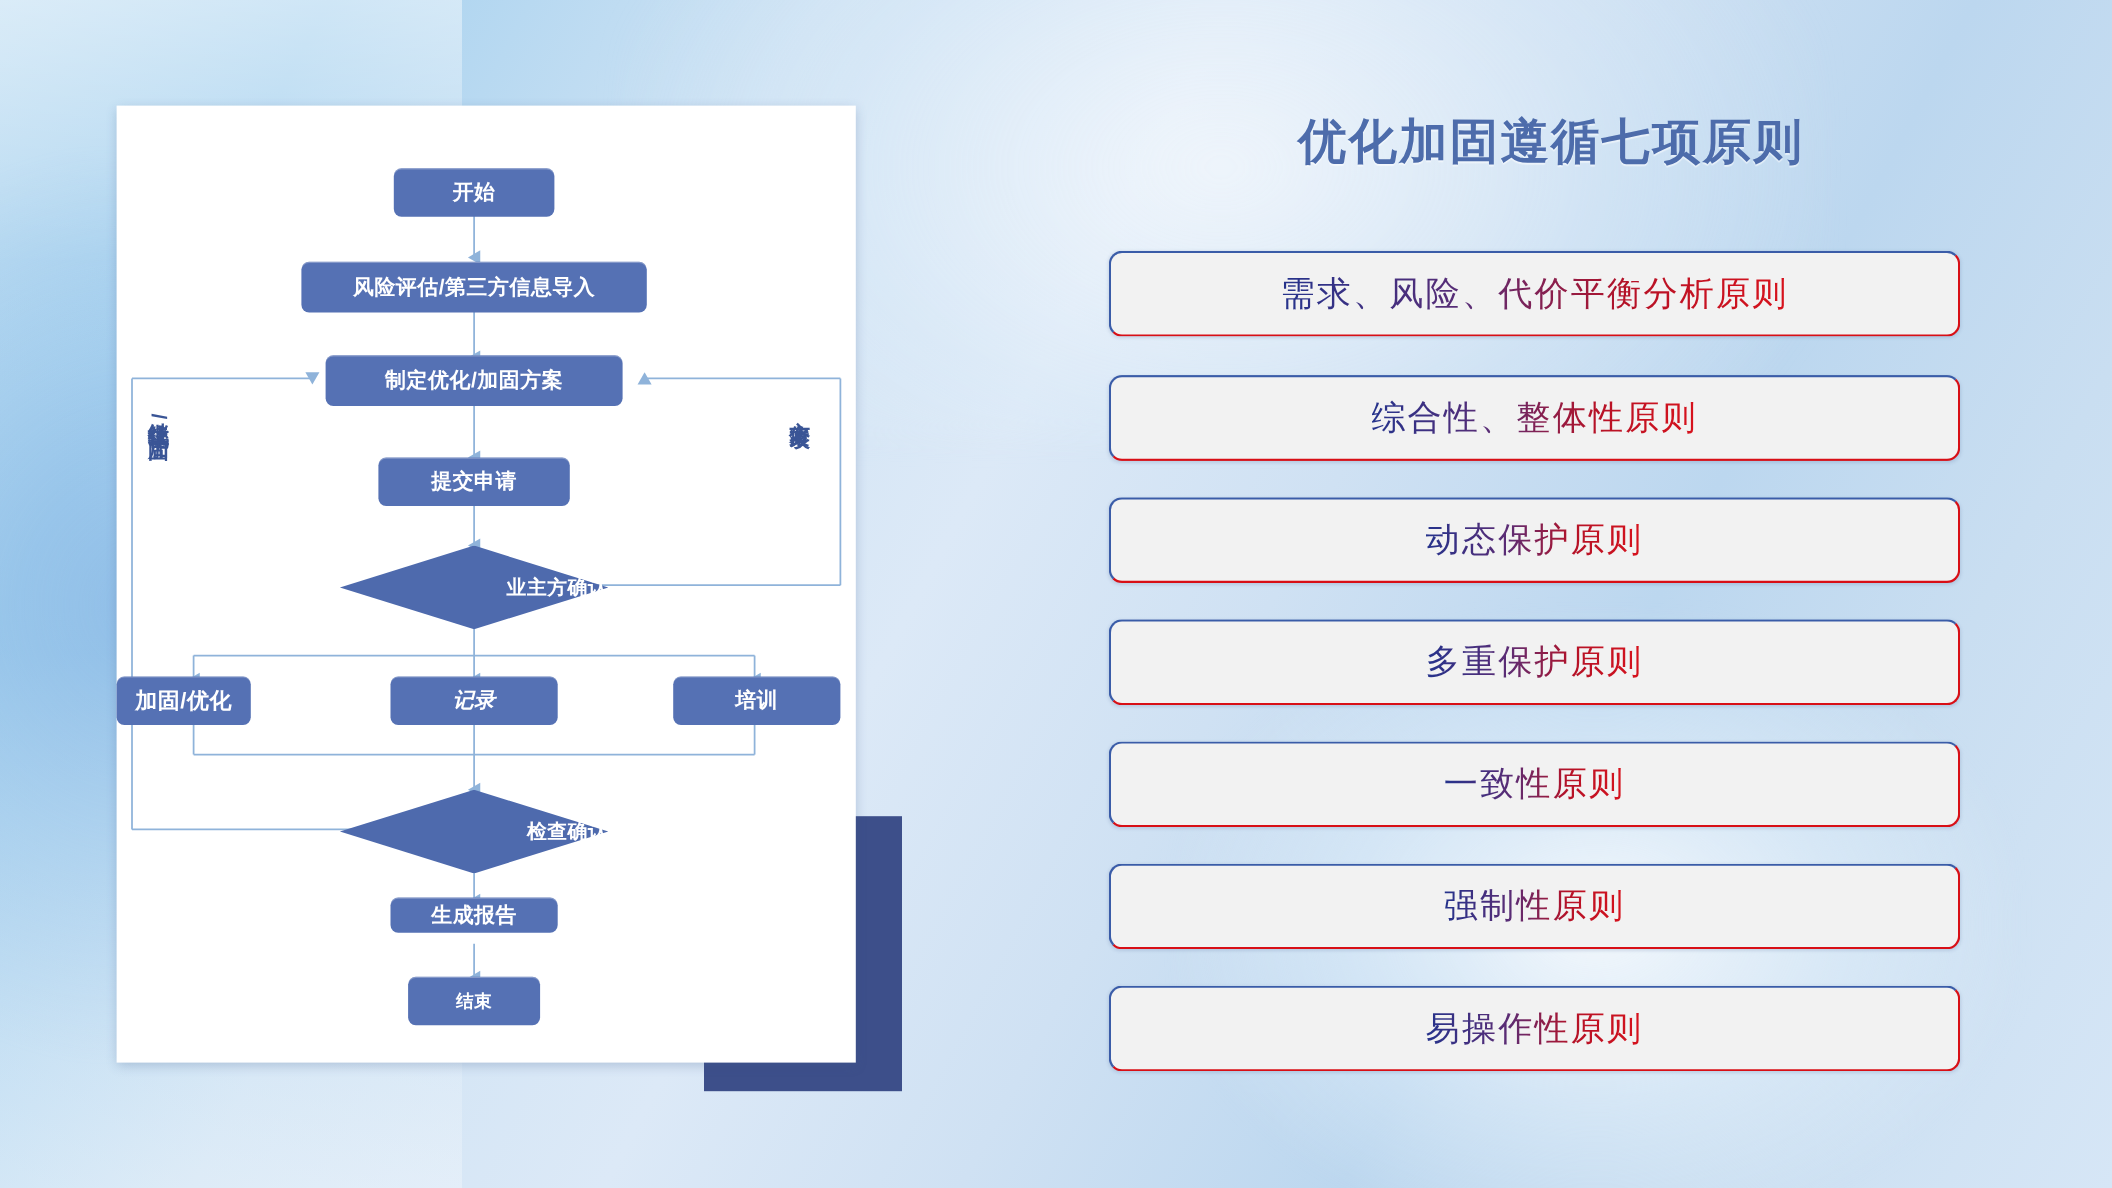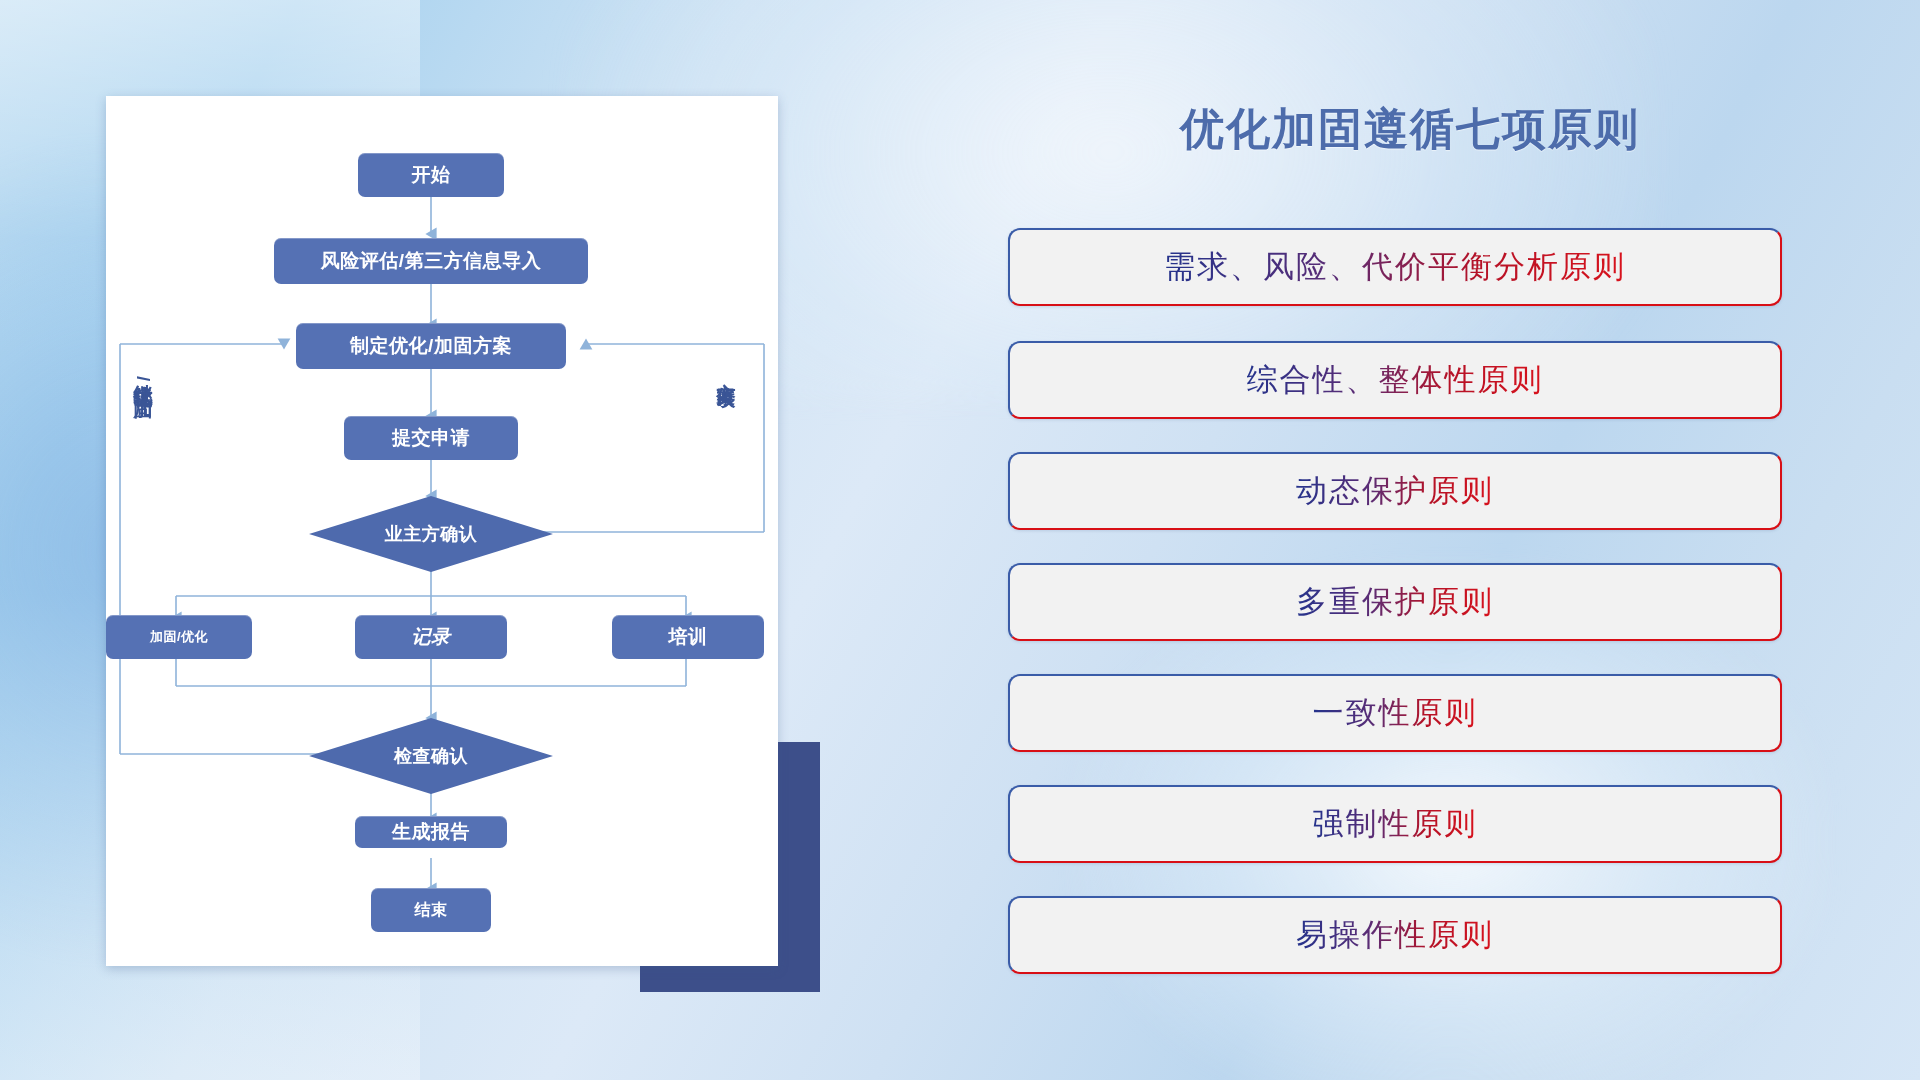--- a/index.html
+++ b/index.html
@@ -96,21 +96,21 @@
     justify-content: center;
     font-weight: bold;
     letter-spacing: 0.5px;
     box-shadow: inset 0 1px 0 rgba(255,255,255,0.28);
     white-space: nowrap;
   }
   .diamond-wrap {
     position: absolute;
     display: flex;
     align-items: center;
-    justify-content: center;
+    justify-content: flex-end;
   }
   .diamond-shape {
     position: absolute;
     inset: 0;
     background: #4e6aad;
     clip-path: polygon(50% 0%, 100% 50%, 50% 100%, 0% 50%);
   }
   .diamond-label {
     position: relative;
     color: #ffffff;
@@ -241,21 +241,21 @@
 
     <div class="node" style="left:190px; top:227px; width:270px; height:46px; font-size:19px;">制定优化/加固方案</div>
 
     <div class="node" style="left:238px; top:320px; width:174px; height:44px; font-size:19px;">提交申请</div>
 
     <div class="diamond-wrap" style="left:203px; top:400px; width:244px; height:76px;">
       <div class="diamond-shape"></div>
       <span class="diamond-label" style="font-size:18px;">业主方确认</span>
     </div>
 
-    <div class="node" style="left:0px; top:519px; width:146px; height:44px; font-size:13px;">加固/优化</div>
+    <div class="node" style="left:0px; top:519px; width:122px; height:44px; font-size:20px;">加固/优化</div>
 
     <div class="node" style="left:249px; top:519px; width:152px; height:44px; font-size:19px;font-style:italic;">记录</div>
 
     <div class="node" style="left:506px; top:519px; width:152px; height:44px; font-size:19px;">培训</div>
 
     <div class="diamond-wrap" style="left:203px; top:622px; width:244px; height:76px;">
       <div class="diamond-shape"></div>
       <span class="diamond-label" style="font-size:18px;">检查确认</span>
     </div>
 

